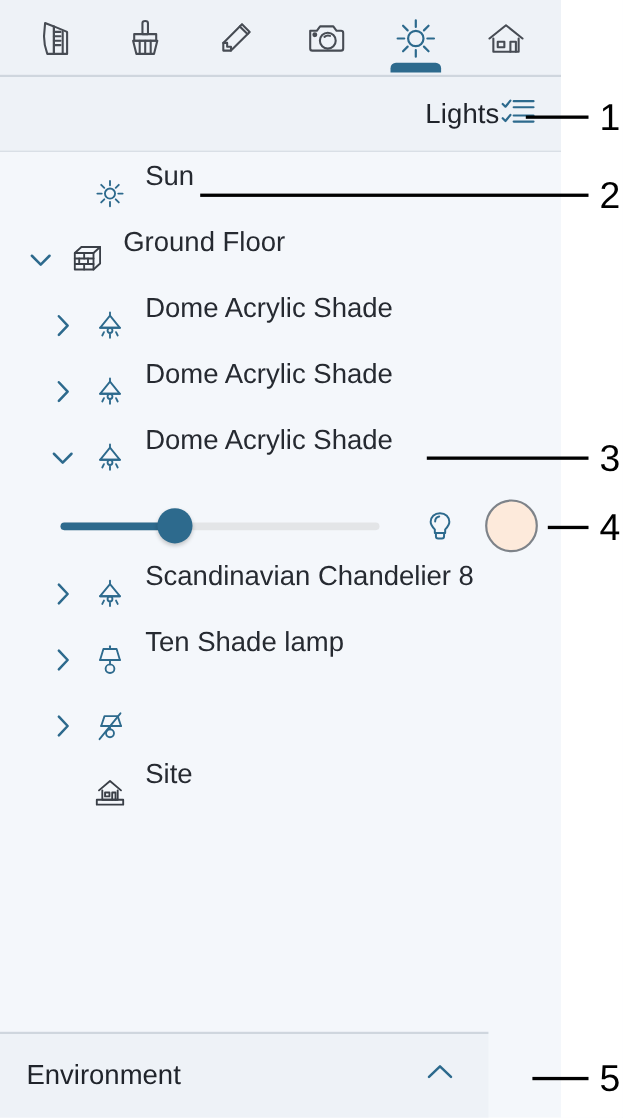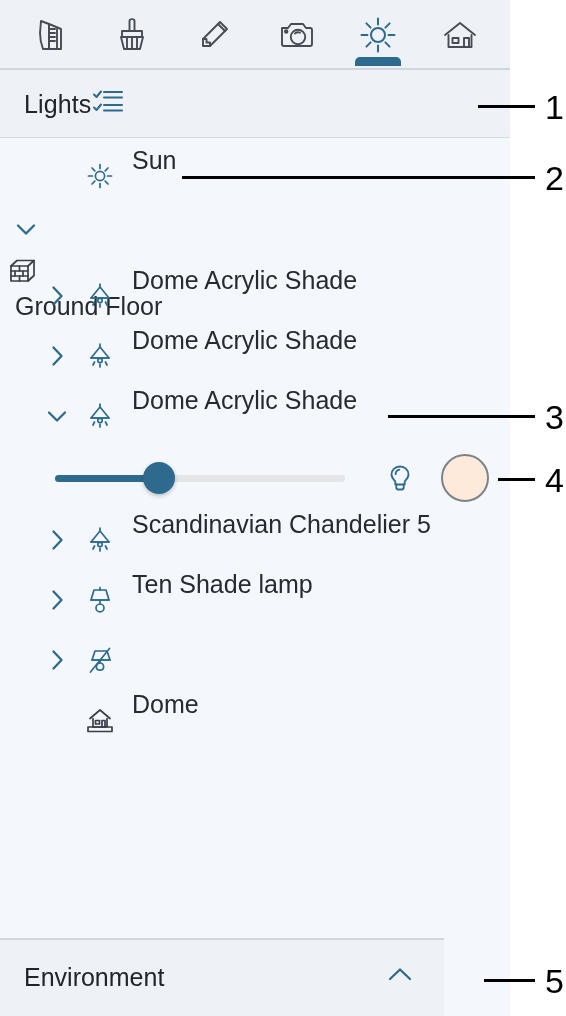--- a/index.html
+++ b/index.html
@@ -66,21 +66,21 @@
     z-index: 2;
   }
 
   
   #lights-header {
     position: relative;
     height: 68px;
     background: #eef2f7;
     display: flex;
     align-items: center;
-    justify-content: flex-start;
+    justify-content: flex-end;
     padding: 0 22px 0 24px;
     box-sizing: border-box;
   }
   #lights-header::after {
     content: "";
     position: absolute;
     left: 0; right: 0; bottom: 0;
     height: 1px;
     background: #d4dae2;
   }
@@ -113,21 +113,21 @@
     align-items: center;
     justify-content: center;
     flex: 0 0 40px;
   }
   .row-label {
     font-size: 25px;
     color: #262a31;
     margin-left: 12px;
     white-space: nowrap;
   }
-  .indent-0 { padding-left: 3px; flex-direction: column; }
+  .indent-0 { padding-left: 14px; }
   .indent-1 { padding-left: 34px; }
 
   
   .spacer46 { flex: 0 0 46px; }
 
   
   #slider-row {
     height: 64px;
     display: flex;
     align-items: center;
@@ -414,21 +414,21 @@
       </span>
       <span class="row-icon">
         <svg width="32" height="32" viewBox="0 0 32 32" fill="none" stroke="#2d6a8d" stroke-width="1.7" stroke-linejoin="round" stroke-linecap="round">
           <path d="M16 4 L16 7"></path>
           <path d="M16 7 L25 18 L7 18 Z"></path>
           <path d="M7 18 L25 18"></path>
           <circle cx="16" cy="20.5" r="2.2"></circle>
           <path d="M10.5 22 L9 25 M16 24 L16 27 M21.5 22 L23 25"></path>
         </svg>
       </span>
-      <span class="row-label">Scandinavian Chandelier 5</span>
+      <span class="row-label">Scandinavian Chandelier 8</span>
     </div>
 
     <div class="row indent-1">
       <span class="chev">
         <svg width="30" height="30" viewBox="0 0 30 30" fill="none" stroke="#2d6a8d" stroke-width="2.3" stroke-linecap="round" stroke-linejoin="round">
           <path d="M11.5 6.5 L19.5 15 L11.5 23.5"></path>
         </svg>
       </span>
       <span class="row-icon">
         <svg width="32" height="32" viewBox="0 0 32 32" fill="none" stroke="#2d6a8d" stroke-width="1.7" stroke-linejoin="round" stroke-linecap="round">
@@ -464,21 +464,21 @@
       <span class="spacer46"></span>
       <span class="row-icon">
         <svg width="34" height="34" viewBox="0 0 34 34" fill="none" stroke="#3a3f47" stroke-width="1.7" stroke-linejoin="round" stroke-linecap="round">
           <path d="M7 15.5 L17 7 L27 15.5"></path>
           <path d="M10 15.5 L10 24 L24 24 L24 15.5"></path>
           <rect x="12.5" y="17.5" width="4" height="3.5"></rect>
           <path d="M19 24 L19 17.5 L22 17.5 L22 24"></path>
           <path d="M5 24 L29 24 L29 28.5 L5 28.5 Z"></path>
         </svg>
       </span>
-      <span class="row-label">Dome</span>
+      <span class="row-label">Site</span>
     </div>
 
   </div>
 
   <div id="env-footer">
     <div id="env-title">Environment</div>
     <div style="cursor:pointer;">
       <svg width="36" height="36" viewBox="0 0 36 36" fill="none" stroke="#2d6a8d" stroke-width="2.3" stroke-linecap="round" stroke-linejoin="round">
         <path d="M8 22 L18 12.5 L28 22"></path>
       </svg>

